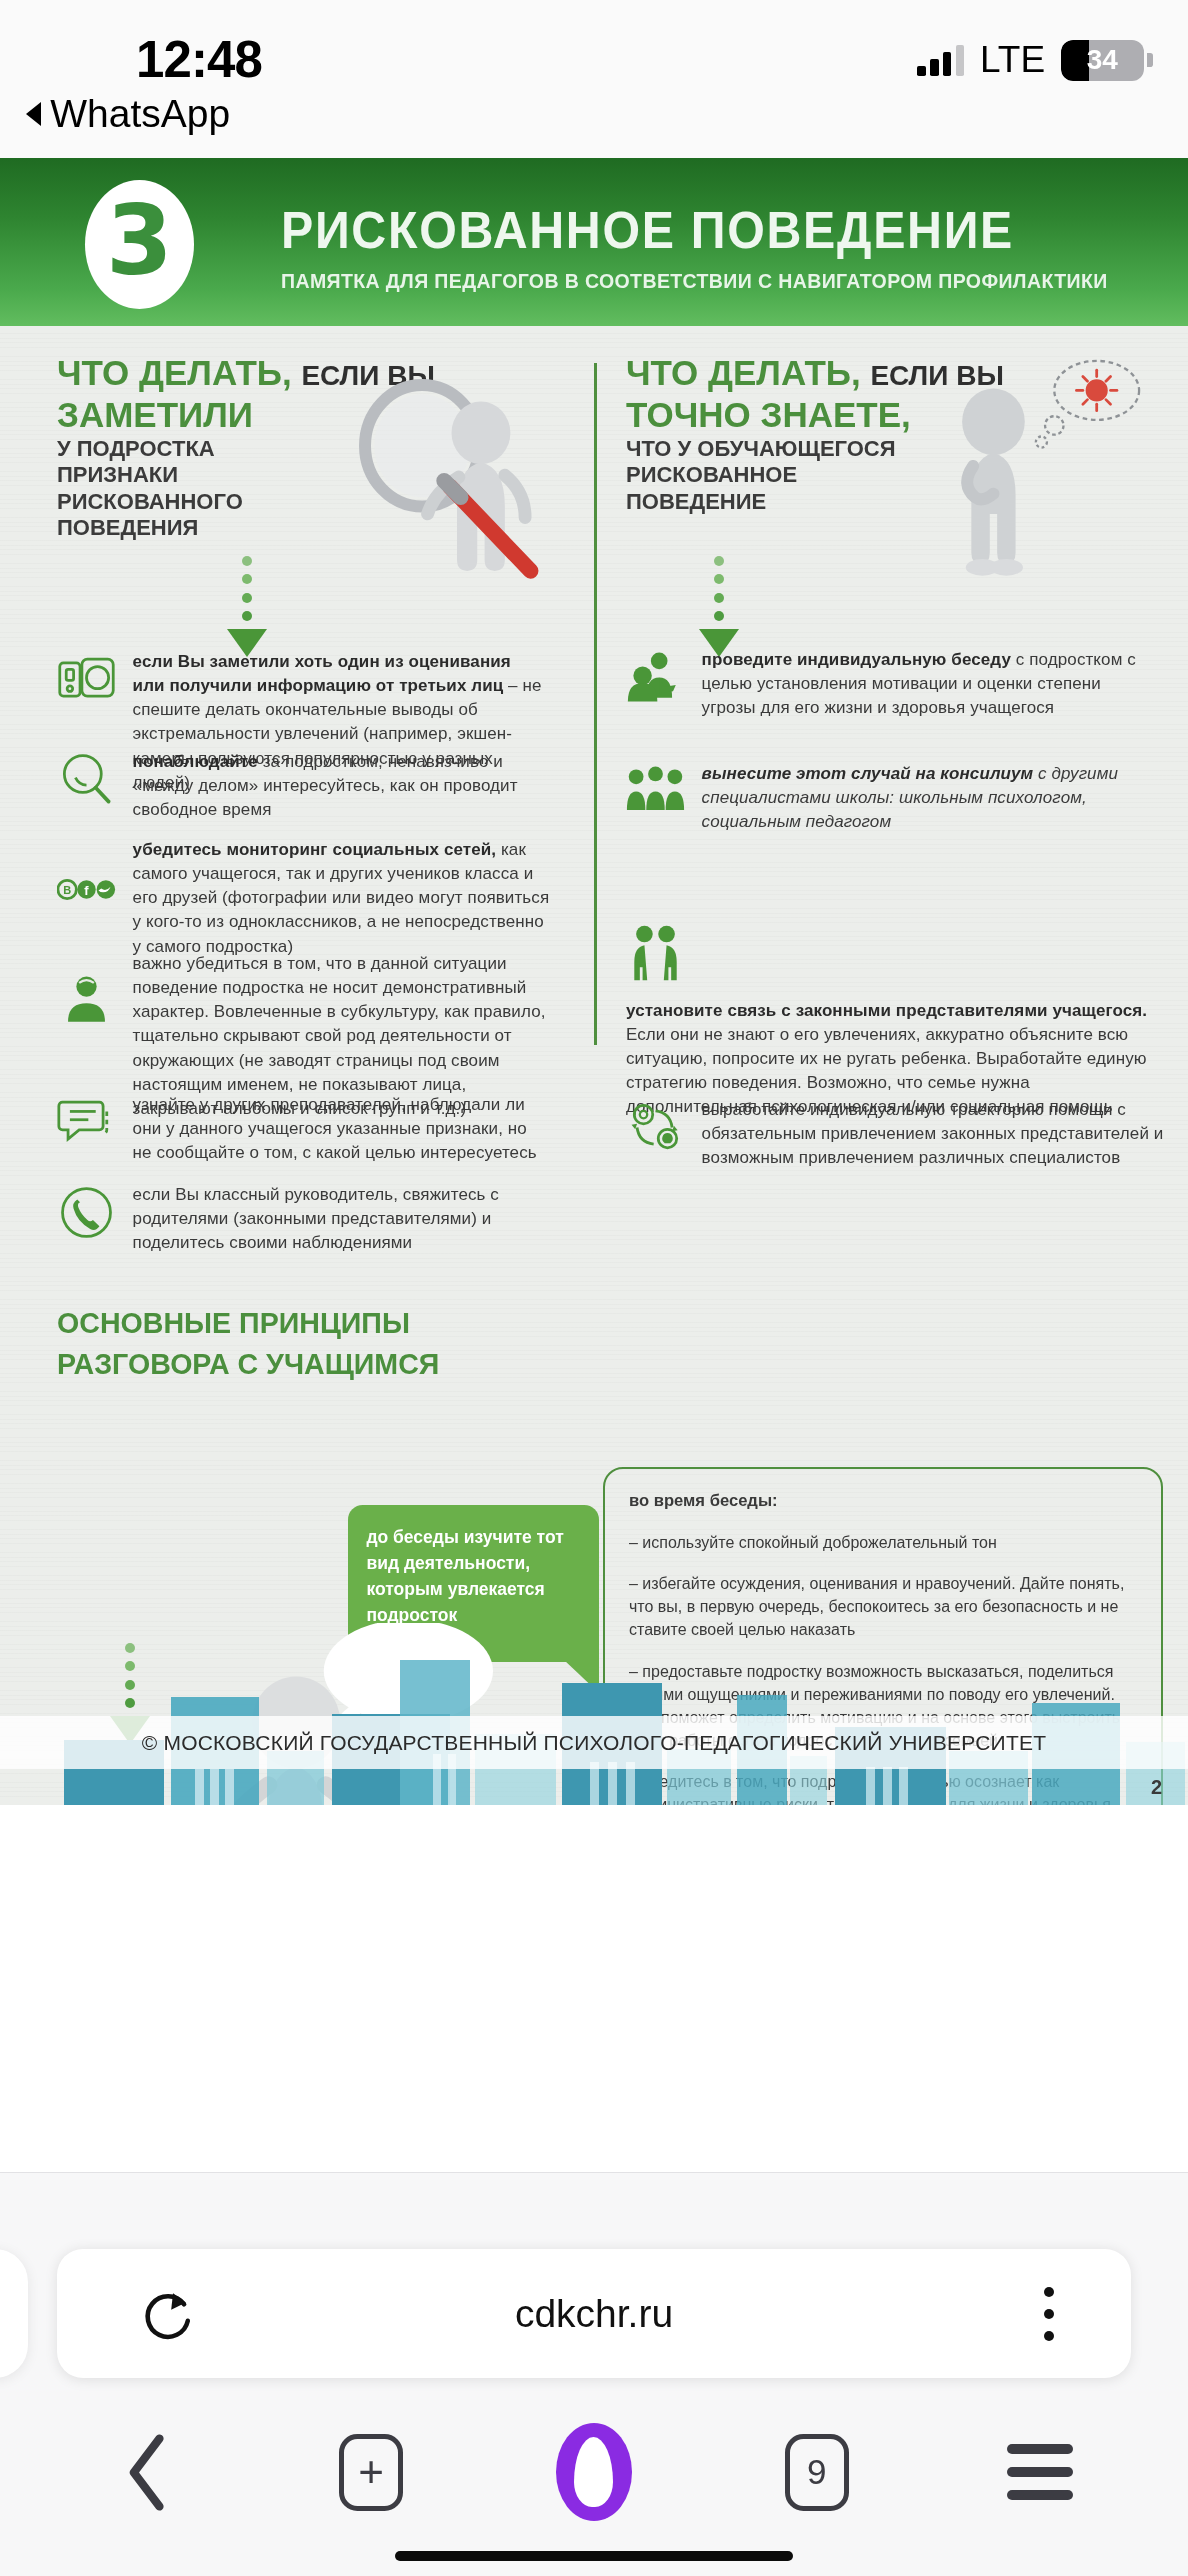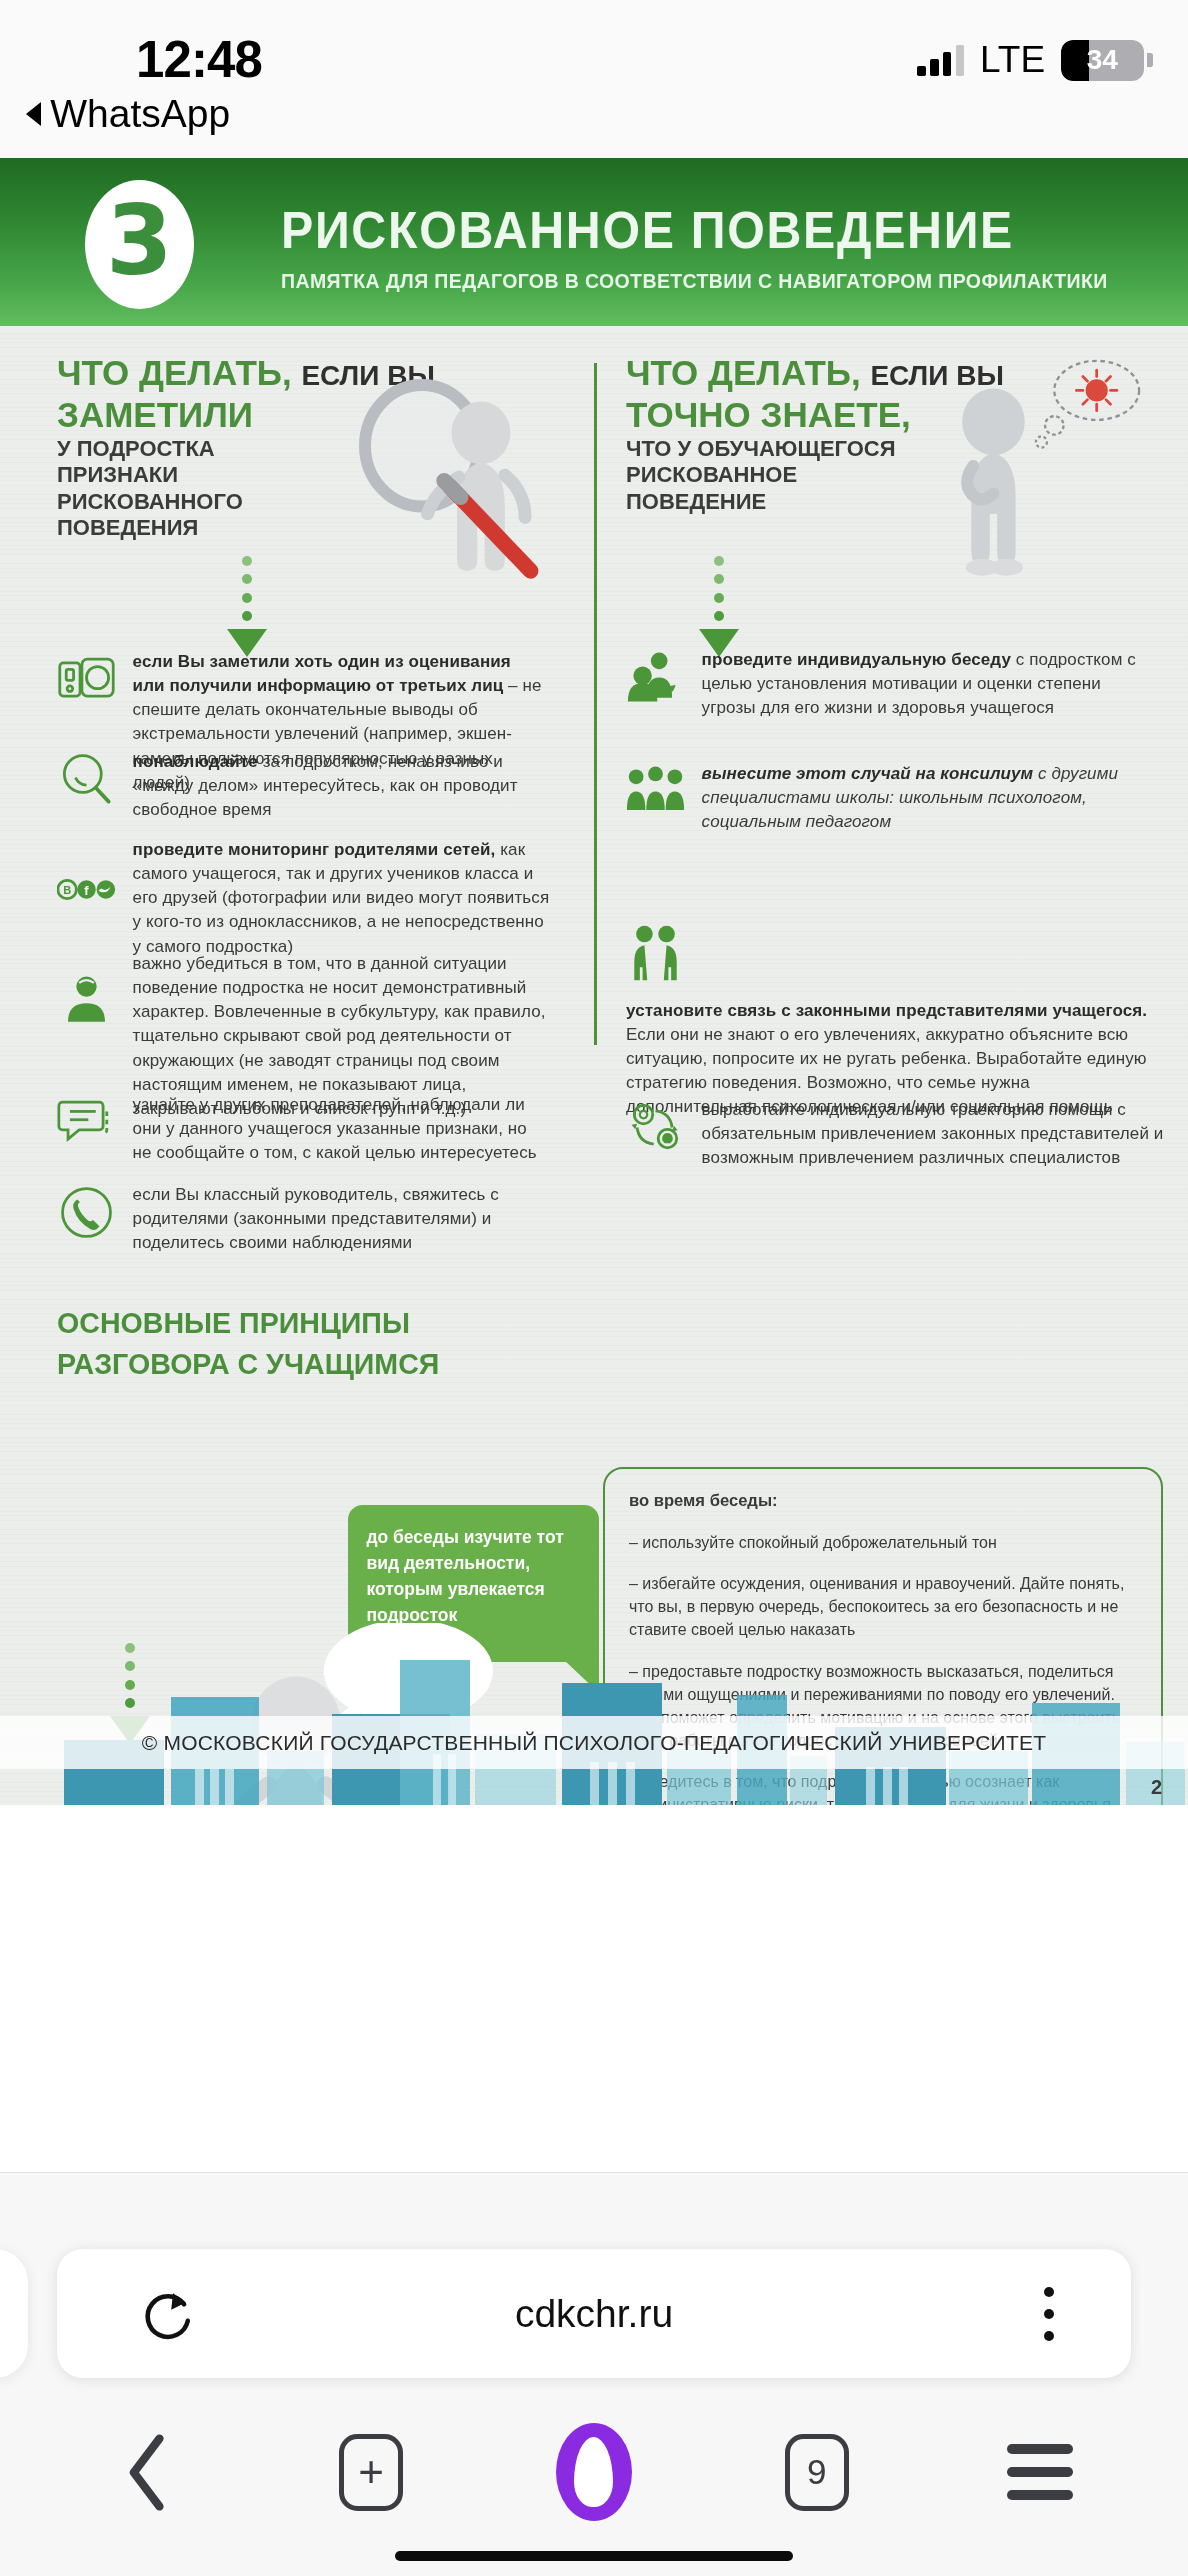--- a/index.html
+++ b/index.html
@@ -295,21 +295,21 @@
 
     <div class="row" style="left:57px; top:512px; width:493px;">
       <svg class="ic" viewBox="0 0 64 64" style="margin-top:22px">
         <circle cx="11" cy="32" r="10" fill="none" stroke="#4a9638" stroke-width="3"></circle>
         <text x="11" y="37" font-size="12" fill="#4a9638" text-anchor="middle" font-family="Liberation Sans, sans-serif" font-weight="700">В</text>
         <circle cx="32" cy="32" r="10" fill="#4a9638"></circle>
         <text x="32" y="38" font-size="14" fill="#fff" text-anchor="middle" font-family="Liberation Sans, sans-serif" font-weight="700">f</text>
         <circle cx="53" cy="32" r="10" fill="#4a9638"></circle>
         <path d="M48 31 q5 4 10 -2 q-2 6 -8 6 q-3 0 -5 -2 z" fill="#fff"></path>
       </svg>
-      <div class="tx"><b>проведите мониторинг родителями сетей,</b><span> как самого учащегося, так и других учеников класса и его друзей (фотографии или видео могут появиться у кого-то из одноклассников, а не непосредственно у самого подростка)</span></div>
+      <div class="tx"><b>убедитесь мониторинг социальных сетей,</b><span> как самого учащегося, так и других учеников класса и его друзей (фотографии или видео могут появиться у кого-то из одноклассников, а не непосредственно у самого подростка)</span></div>
     </div>
 
     <div class="row" style="left:57px; top:626px; width:493px;">
       <svg class="ic" viewBox="0 0 64 64" style="margin-top:18.4px">
         <circle cx="32" cy="18" r="11" fill="#4a9638"></circle>
         <path d="M12 56 q0 -20 20 -20 q20 0 20 20 z" fill="#4a9638"></path>
         <path d="M24 14 q8 -6 16 0" stroke="#e7eae6" stroke-width="2.5" fill="none"></path>
       </svg>
       <div class="tx"><span>важно убедиться в том, что в данной ситуации поведение подростка не носит демонстративный характер. Вовлеченные в субкультуру, как правило, тщательно скрывают свой род деятельности от окружающих (не заводят страницы под своим настоящим именем, не показывают лица, закрывают альбомы и список групп и т.д.)</span></div>
     </div>

